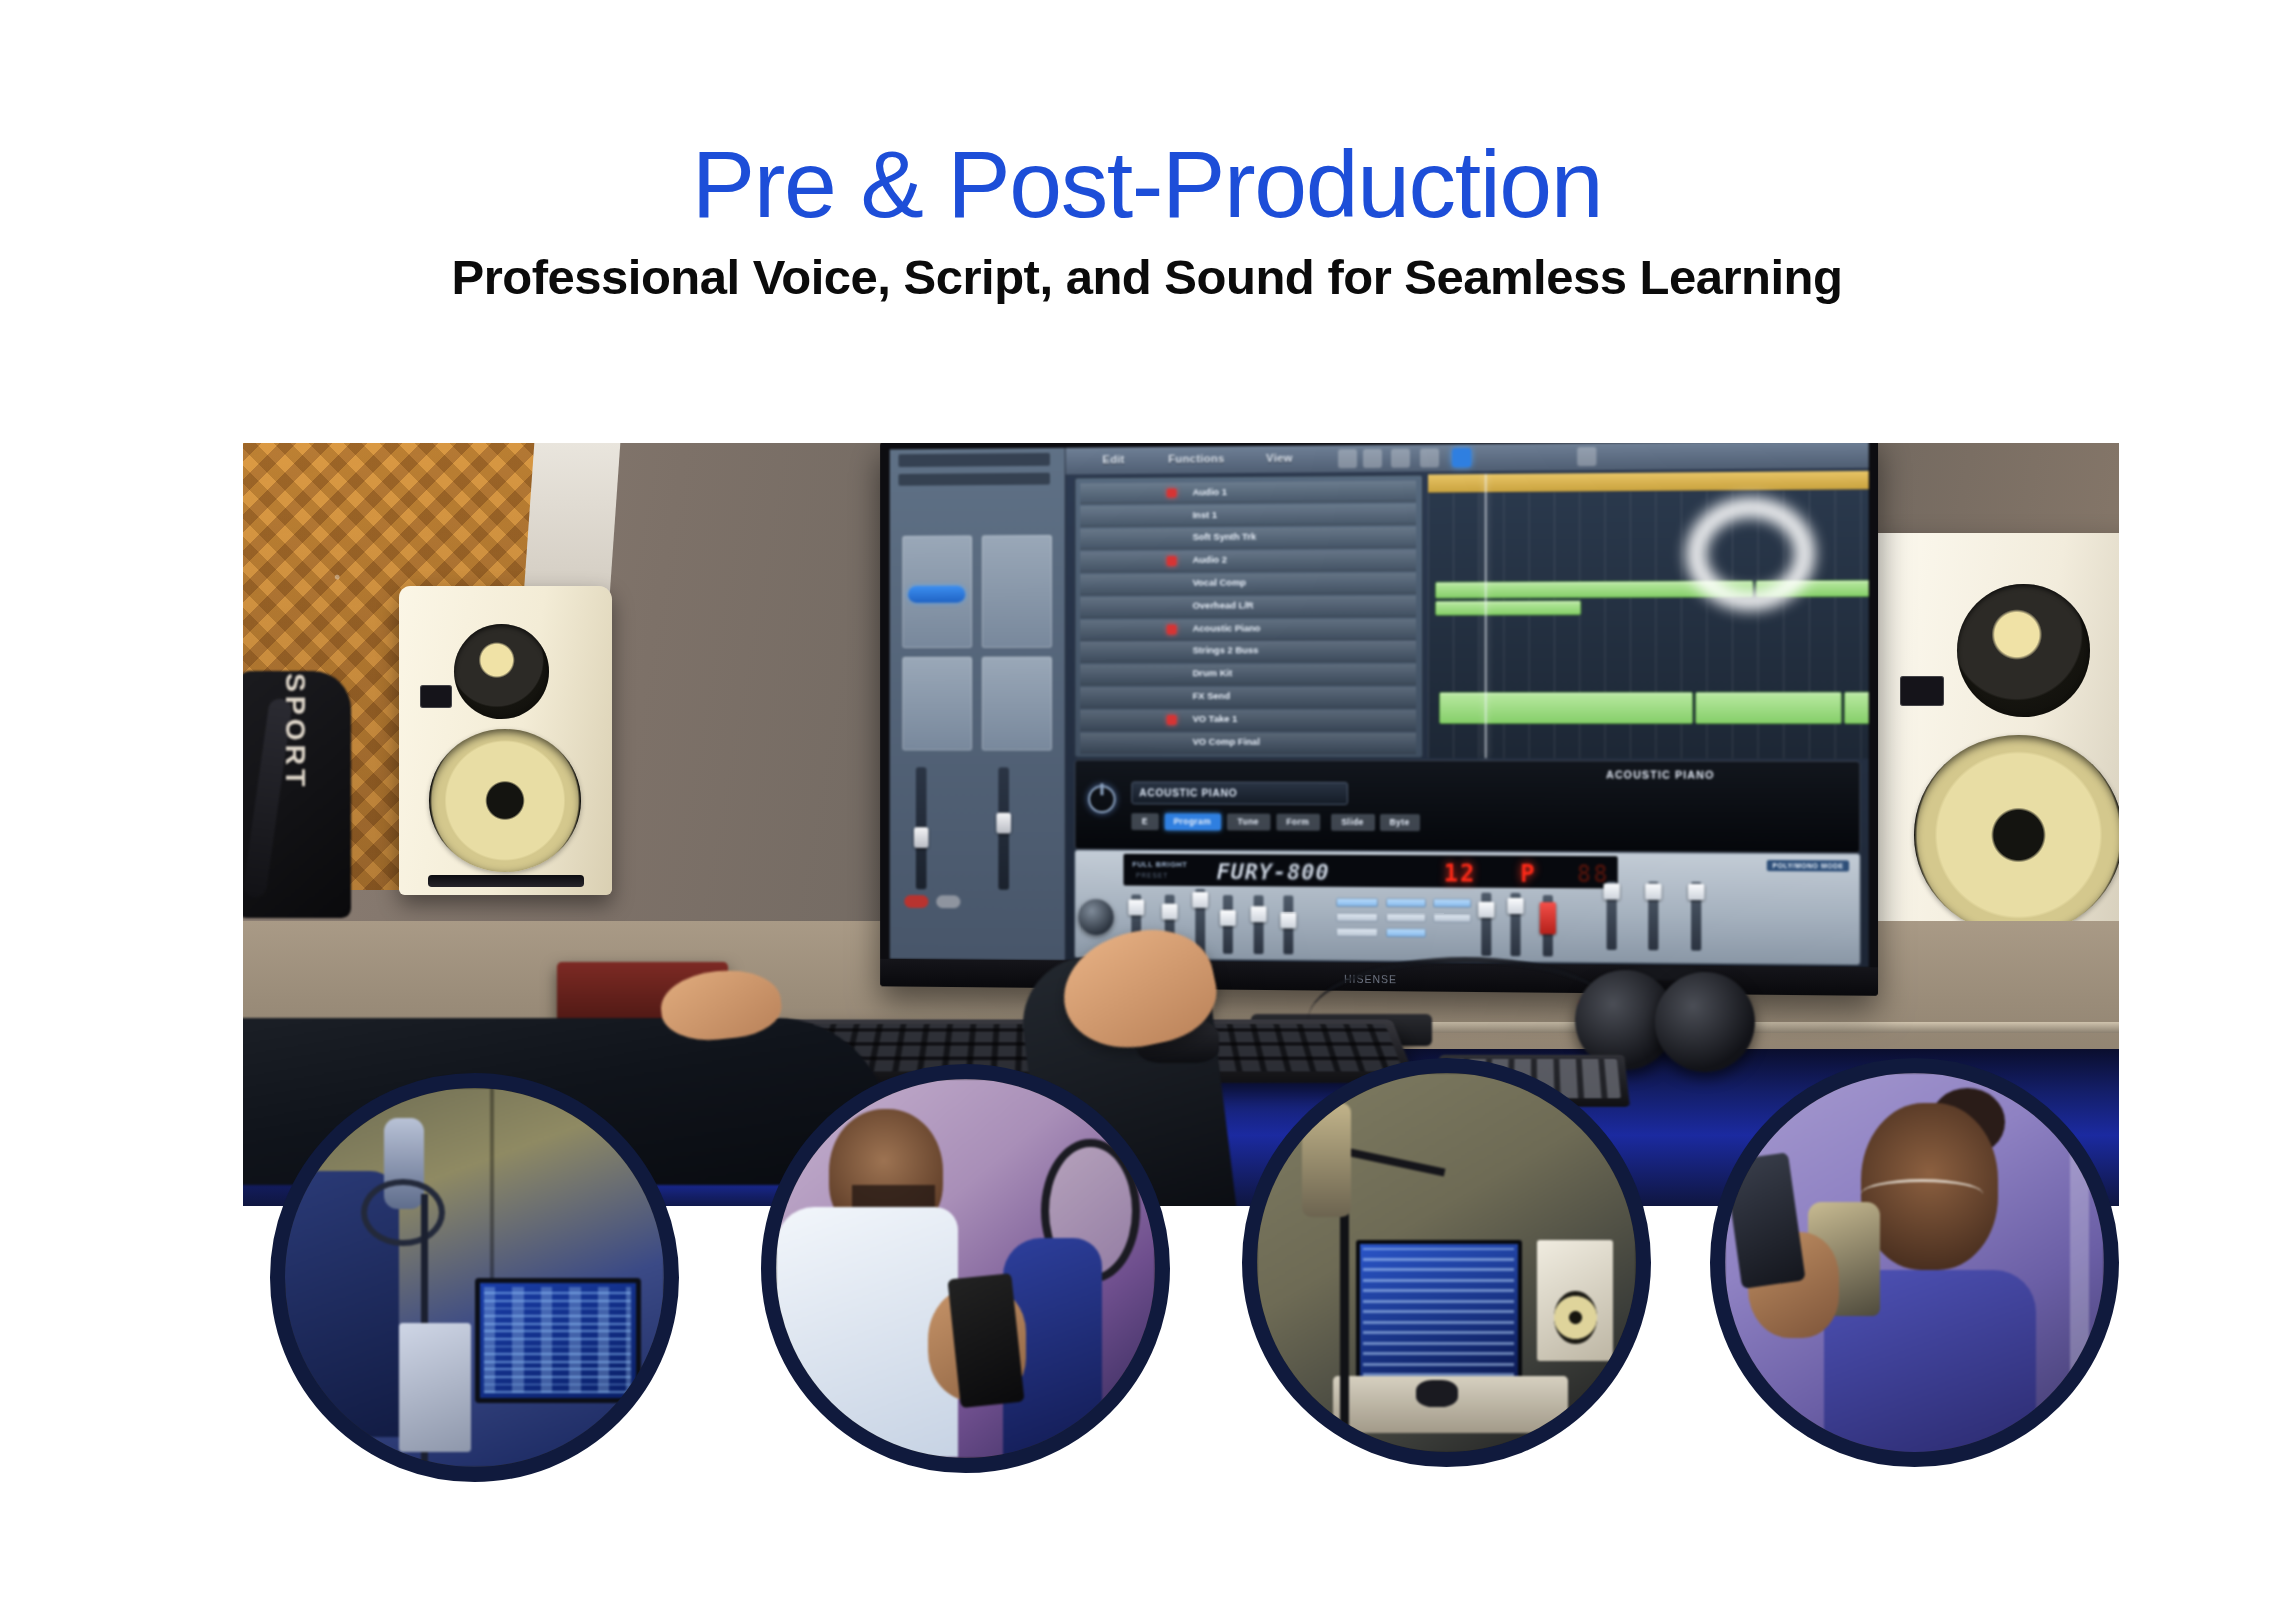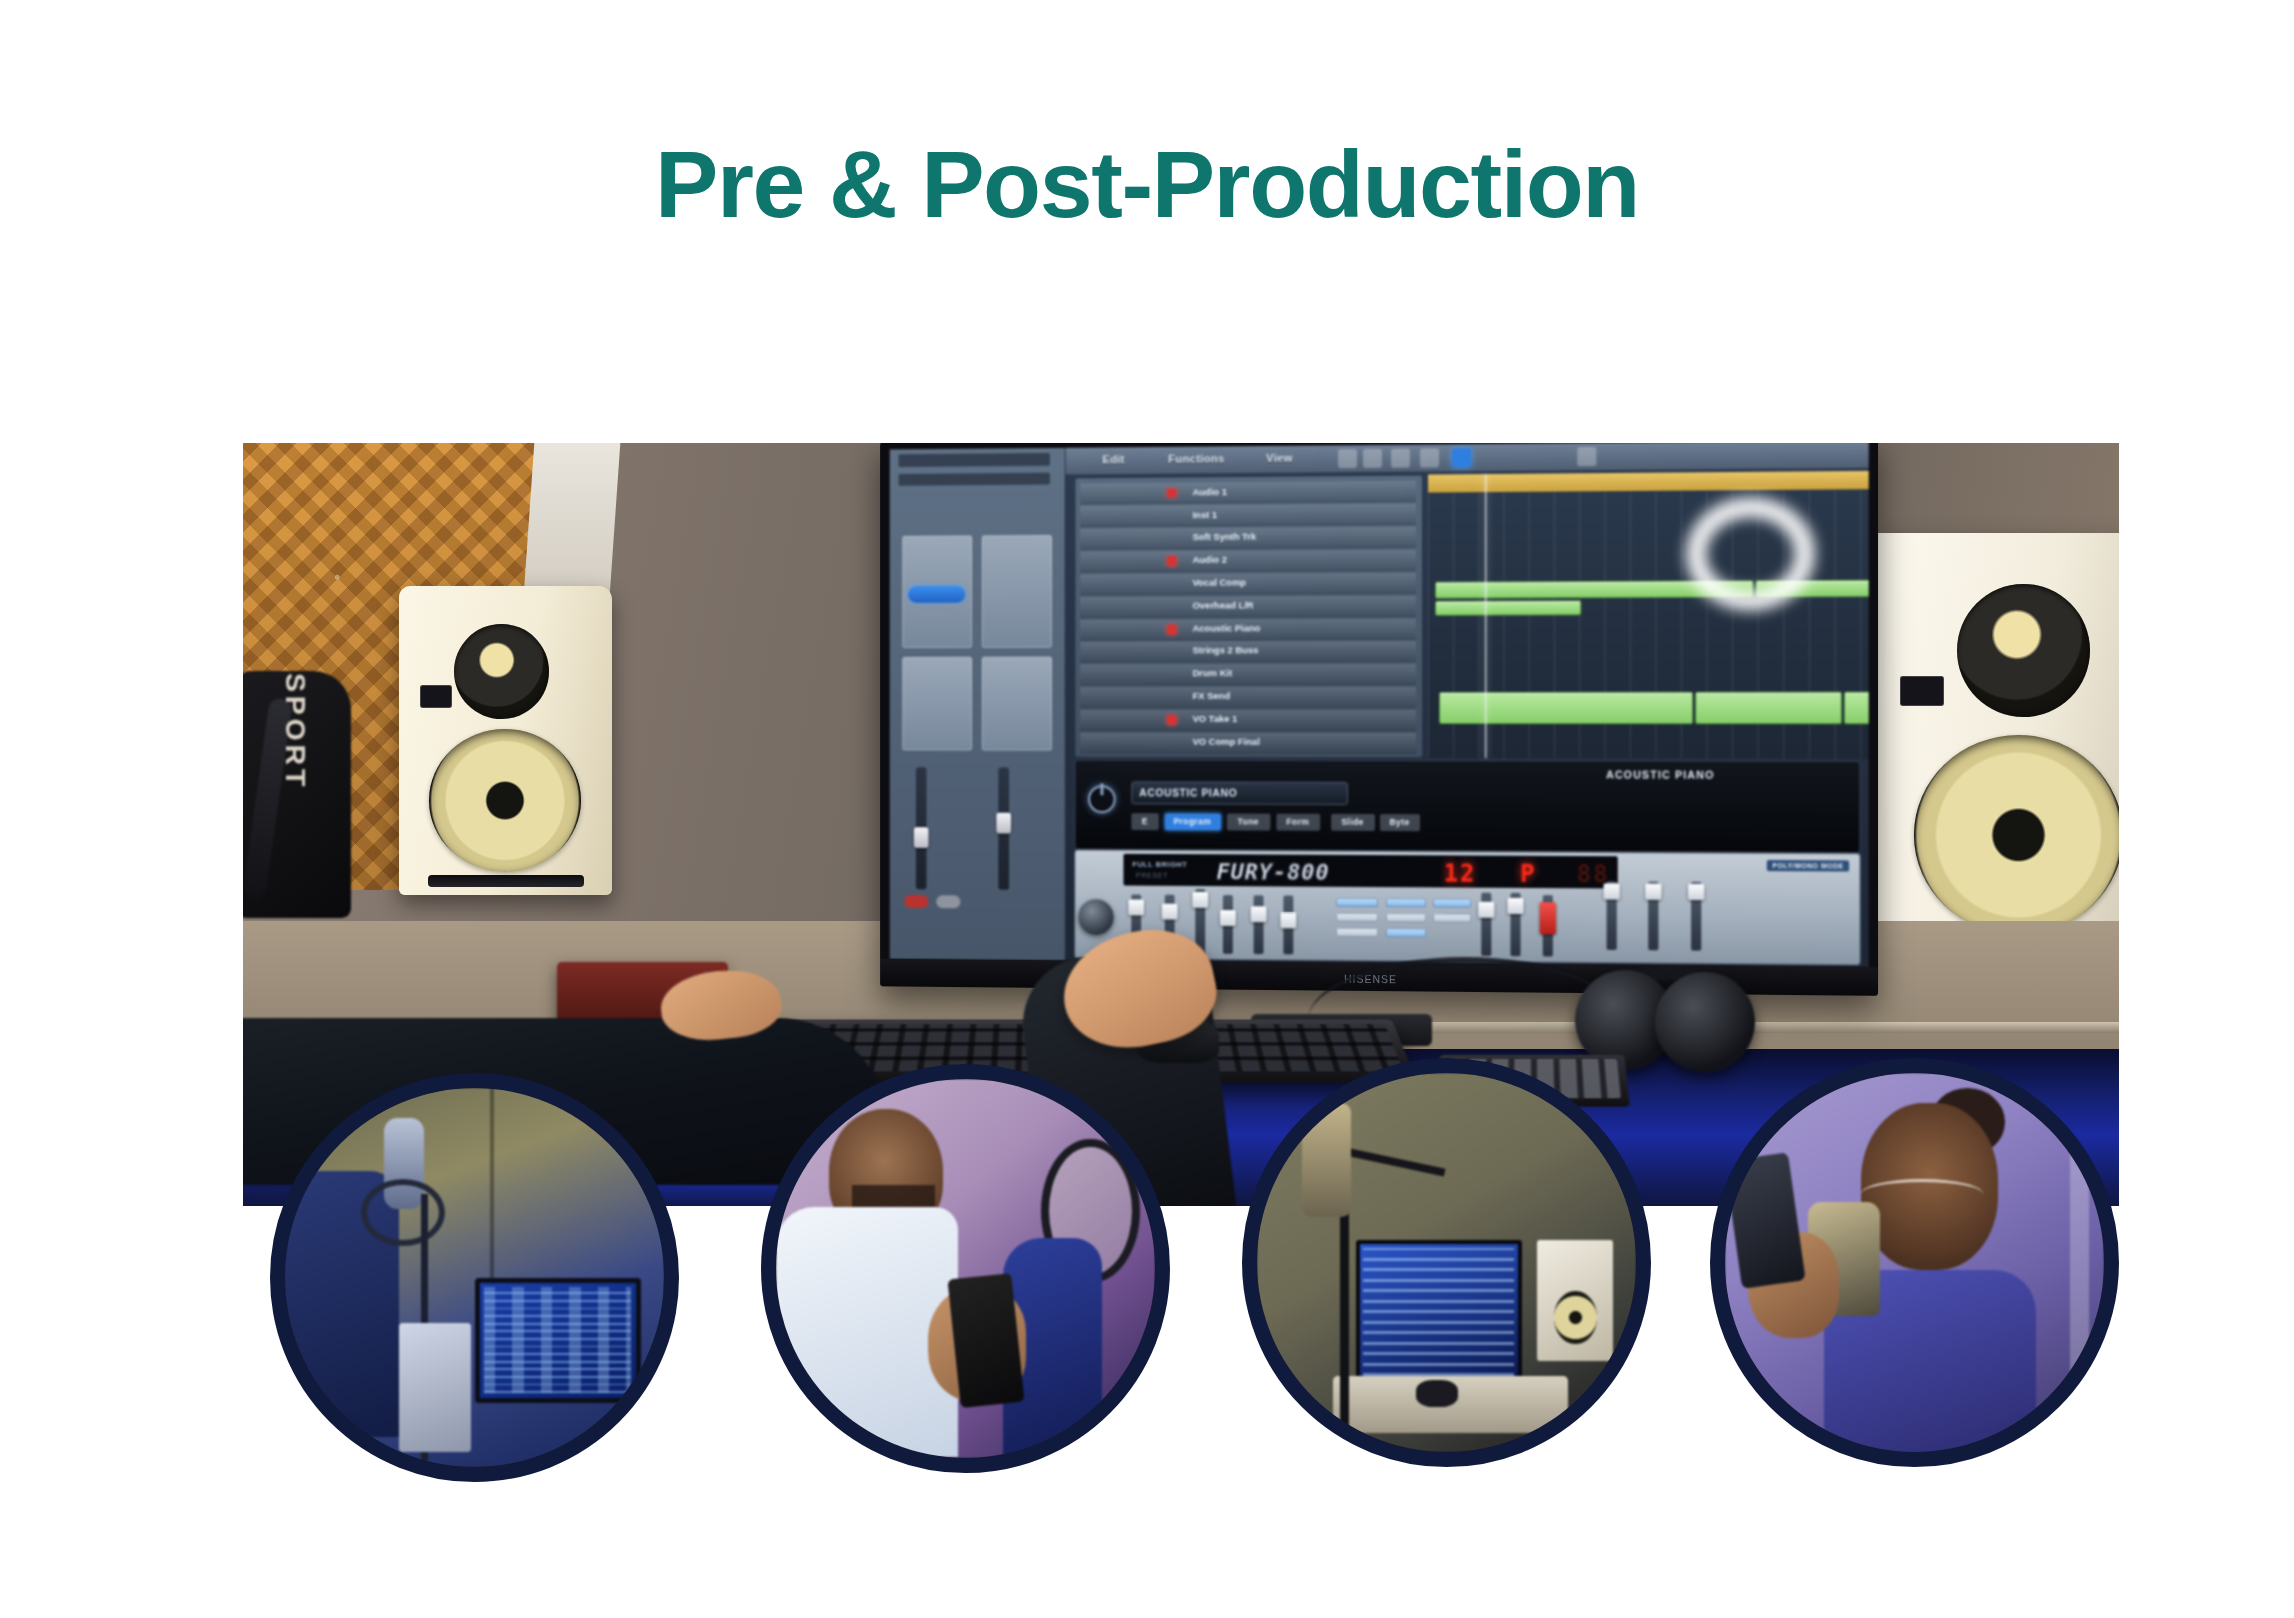--- a/index.html
+++ b/index.html
@@ -23,24 +23,24 @@
   
   .heading-block {
     position: absolute;
     left: 0;
     top: 131px;
     width: 2294px;
     text-align: center;
   }
   .title-line {
     font-size: 95px;
-    font-weight: 700;
+    font-weight: 400;
     letter-spacing: -1.4px;
     line-height: 1.12;
-    color: #0f766e;
+    color: #1d4ed8;
     white-space: nowrap;
   }
   .subtitle-line {
     margin-top: 13.3px;
     font-size: 49px;
     font-weight: 700;
     letter-spacing: -0.5px;
     line-height: 1.1;
     color: #0b0b0b;
     white-space: nowrap;
@@ -869,20 +869,21 @@
   .soft { filter: blur(1px); }
   .soft2 { filter: blur(2.1px); }
 </style>
 </head>
 <body>
 
 <div class="poster">
 
   <div class="heading-block">
     <div class="title-line">Pre &amp; Post-Production</div>
+    <div class="subtitle-line">Professional Voice, Script, and Sound for Seamless Learning</div>
   </div>
 
   <div class="hero">
 
     <div class="wall"></div>
     <div class="foam"></div>
     <div class="foam-shade"></div>
     <div class="panel-white"></div>
 
     <div class="bag soft"></div>

